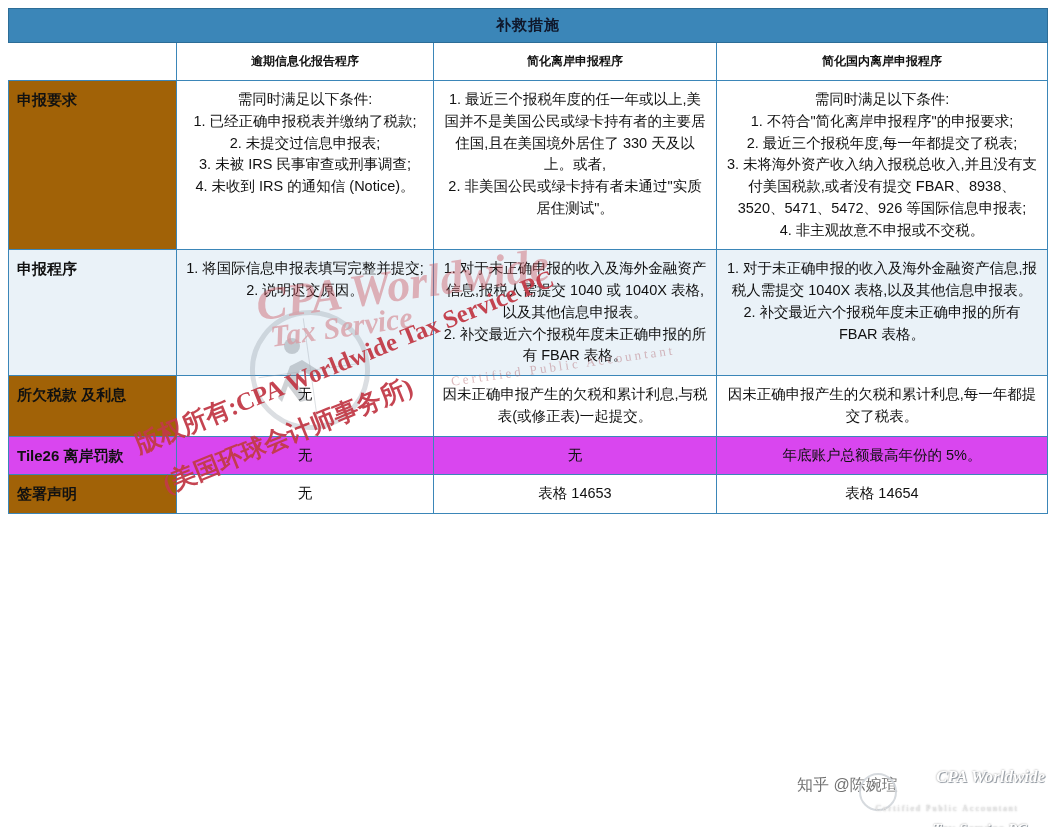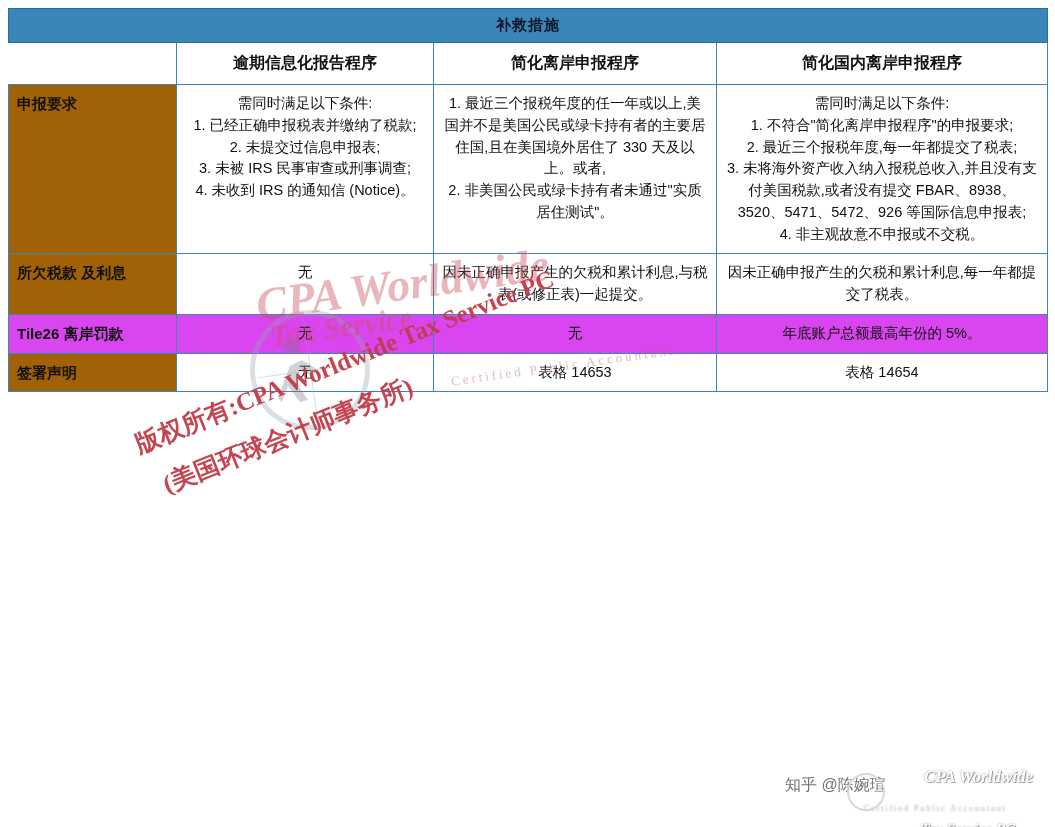--- a/index.html
+++ b/index.html
@@ -38,21 +38,21 @@
     font-size: 15px;
     font-weight: bold;
     padding: 7px 4px;
     border: 1px solid #2d6d97;
     letter-spacing: 1px;
   }
   .hdr {
     background: #ffffff;
     border: 1px solid #3b86b8;
     text-align: center;
-    font-size: 16px;
+    font-size: 12px;
     font-weight: bold;
     color: #111111;
     padding: 10px 6px;
     vertical-align: middle;
   }
   .hdr.blank {
     border-left: 1px solid #ffffff;
     border-top: 1px solid #ffffff;
   }
   .rowhdr {
@@ -191,21 +191,21 @@
     left: 10px;
     top: 100px;
   }
   .wm-red-diag .l2 {
     font-size: 25px;
     position: absolute;
     left: 38px;
     top: 140px;
   }
   .wm-corner {
-    right: 20px;
+    right: 8px;
     bottom: 6px;
     width: 250px;
     height: 60px;
     opacity: .95;
   }
   .wm-corner .zhihu {
     position: absolute;
     left: 0;
     top: 14px;
     font-size: 16px;
@@ -292,20 +292,29 @@
 4. 未收到 IRS 的通知信 (Notice)。</td>
         <td class="cell">1. 最近三个报税年度的任一年或以上,美国并不是美国公民或绿卡持有者的主要居住国,且在美国境外居住了 330 天及以上。或者,
 2. 非美国公民或绿卡持有者未通过"实质居住测试"。</td>
         <td class="cell">需同时满足以下条件:
 1. 不符合"简化离岸申报程序"的申报要求;
 2. 最近三个报税年度,每一年都提交了税表;
 3. 未将海外资产收入纳入报税总收入,并且没有支付美国税款,或者没有提交 FBAR、8938、3520、5471、5472、926 等国际信息申报表;
 4. 非主观故意不申报或不交税。</td>
       </tr>
 
+      <tr class="alt">
+        <td class="rowhdr">申报程序</td>
+        <td class="cell">1. 将国际信息申报表填写完整并提交;
+2. 说明迟交原因。</td>
+        <td class="cell">1. 对于未正确申报的收入及海外金融资产信息,报税人需提交 1040 或 1040X 表格,以及其他信息申报表。
+2. 补交最近六个报税年度未正确申报的所有 FBAR 表格。</td>
+        <td class="cell">1. 对于未正确申报的收入及海外金融资产信息,报税人需提交 1040X 表格,以及其他信息申报表。
+2. 补交最近六个报税年度未正确申报的所有 FBAR 表格。</td>
+      </tr>
 
       <tr>
         <td class="rowhdr">所欠税款
 及利息</td>
         <td class="cell">无</td>
         <td class="cell">因未正确申报产生的欠税和累计利息,与税表(或修正表)一起提交。</td>
         <td class="cell">因未正确申报产生的欠税和累计利息,每一年都提交了税表。</td>
       </tr>
 
       <tr class="alt2">

